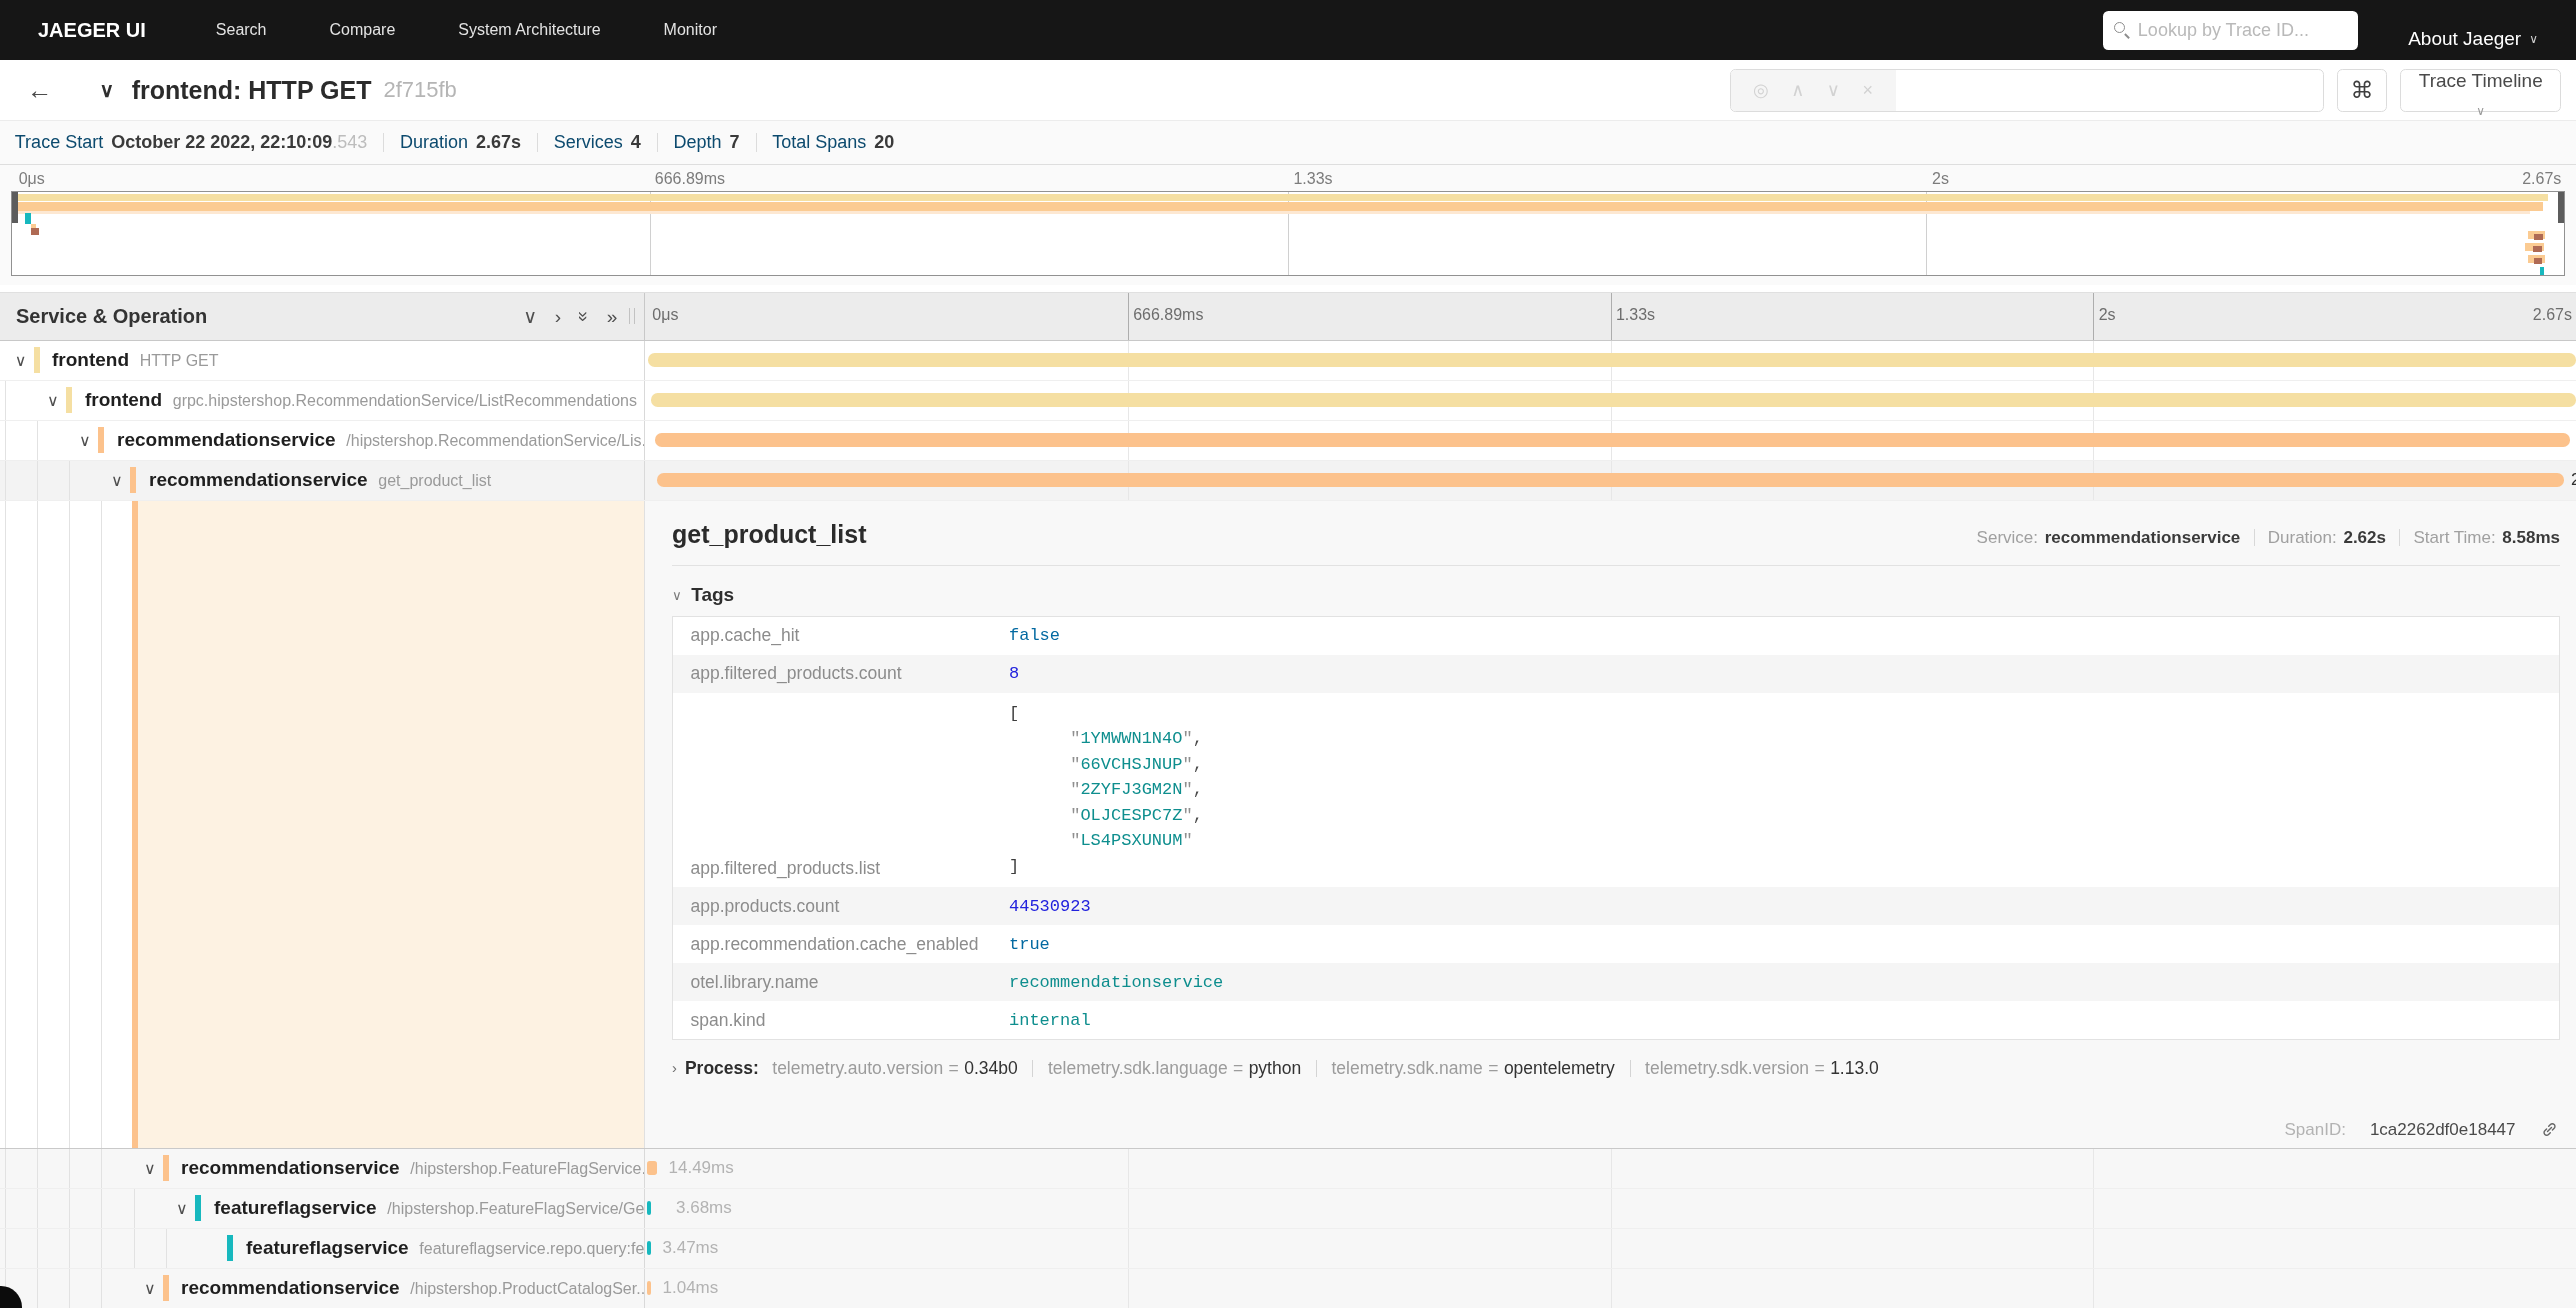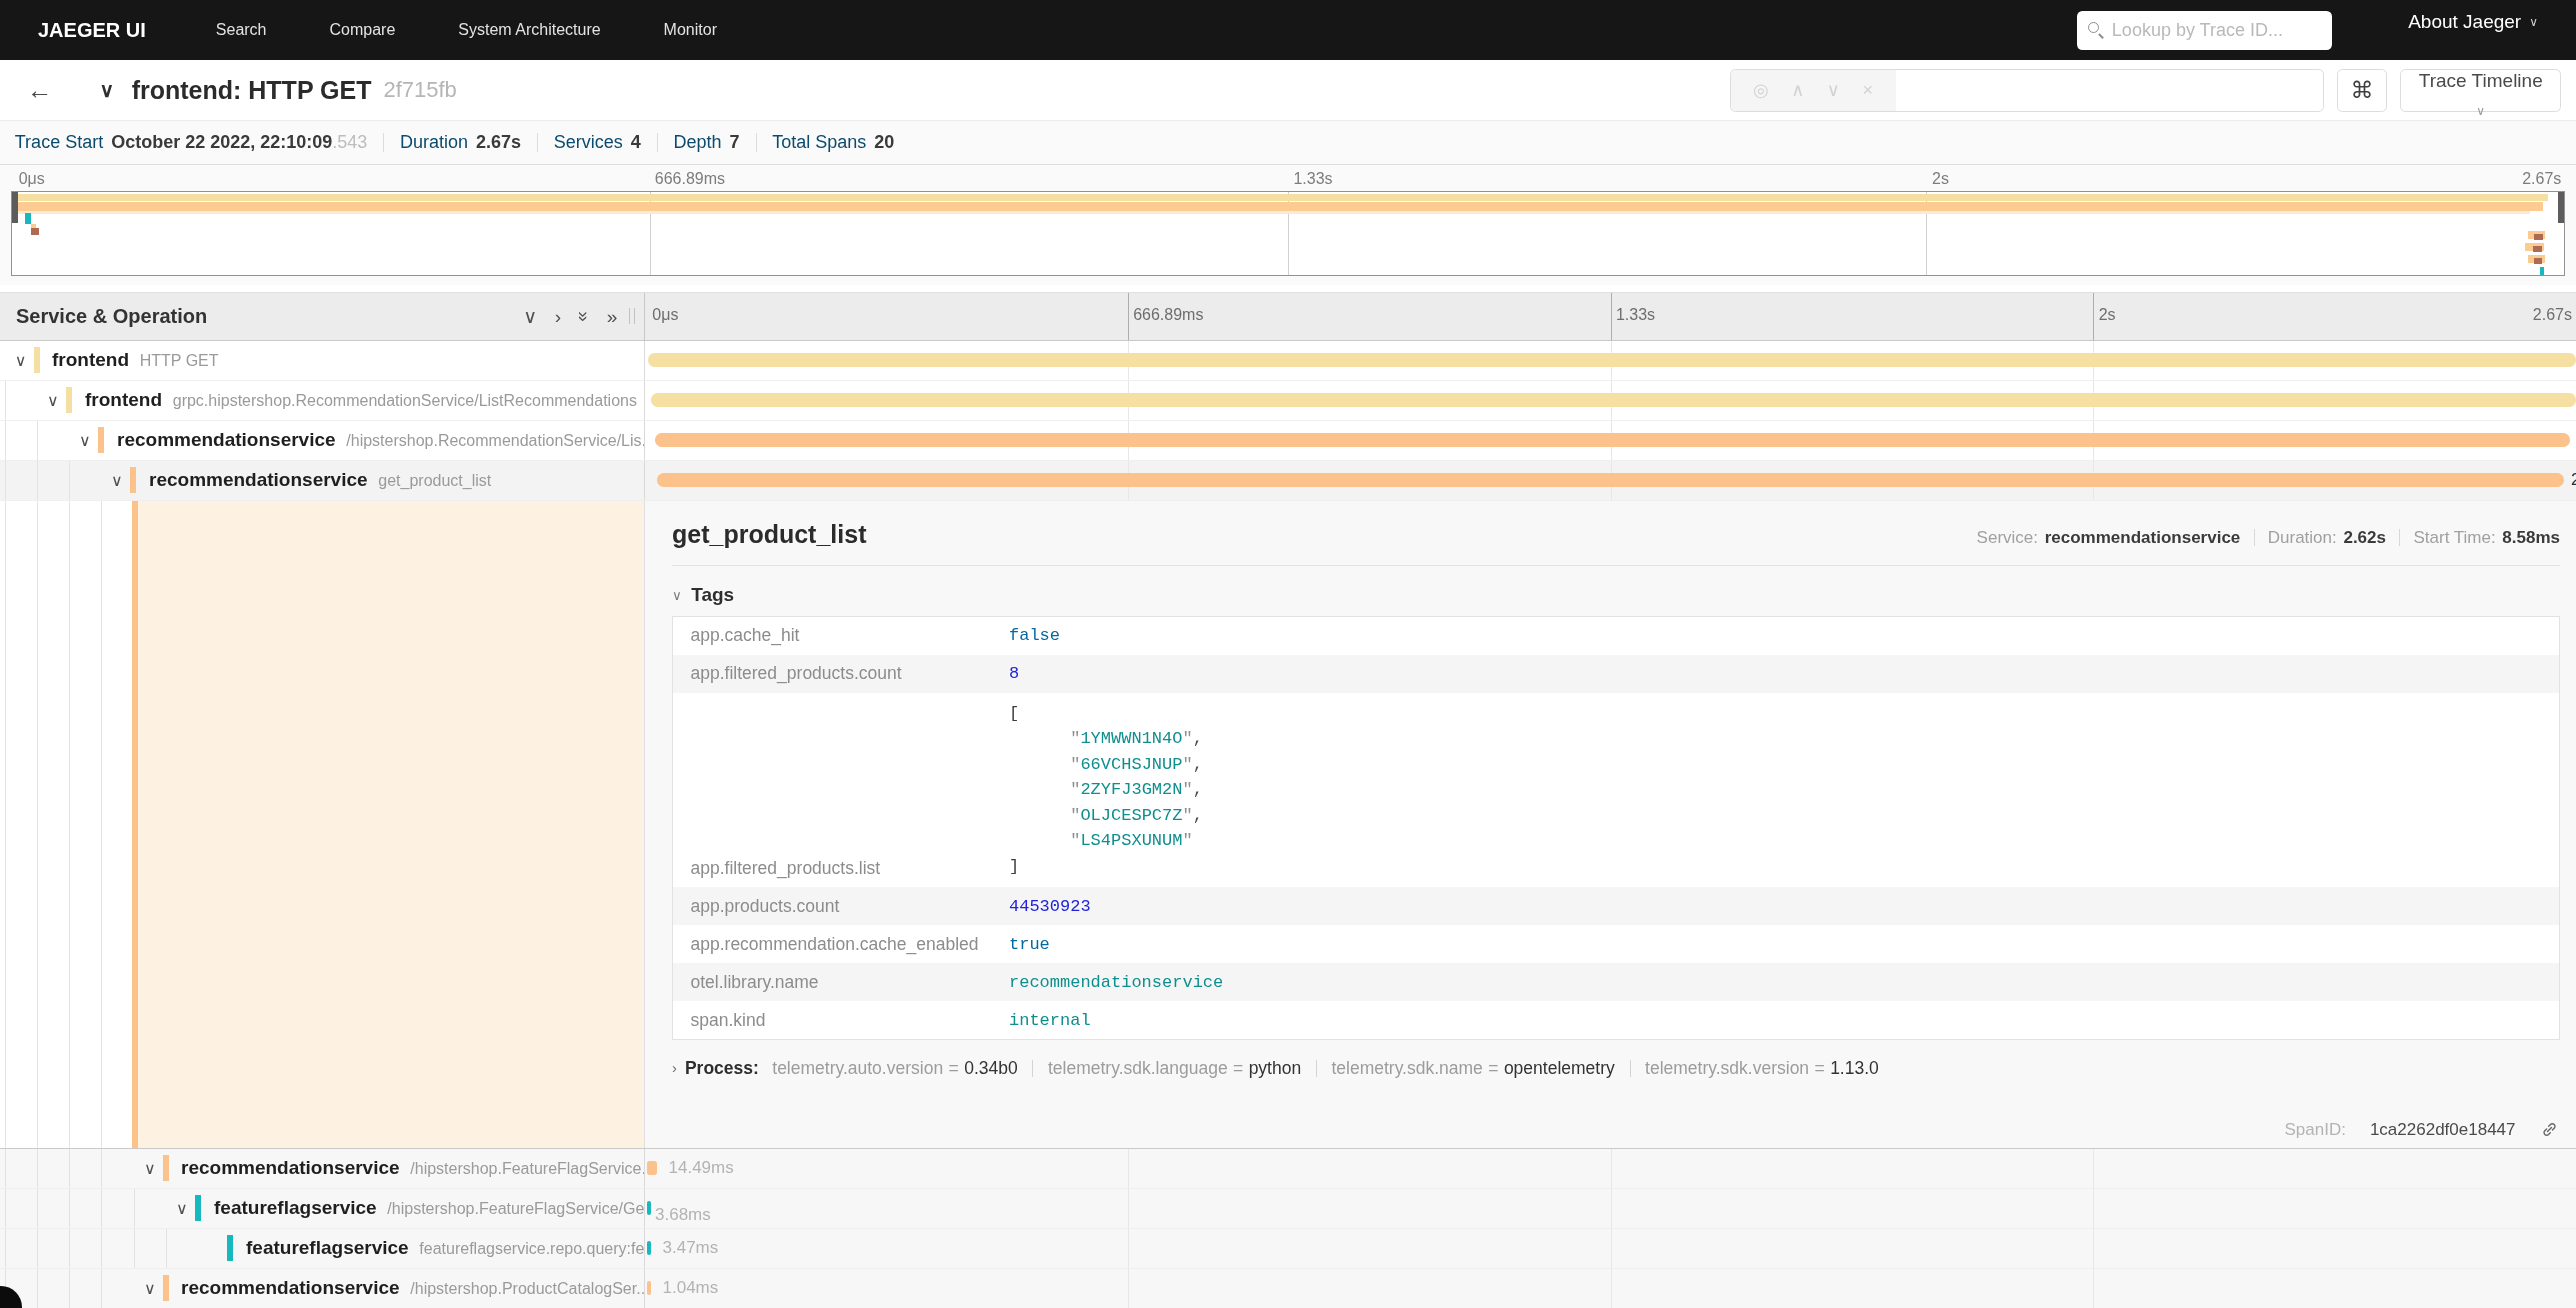--- a/index.html
+++ b/index.html
@@ -4,21 +4,21 @@
 <style>
   * { margin:0; padding:0; box-sizing:border-box; }
   html,body { background:#fff; }
   body { font-family:"Liberation Sans", sans-serif; }
   #app { position:relative; width:2576px; height:1308px; overflow:hidden; background:#fff; }
 
   
   .nav { height:60px; background:#161616; display:flex; align-items:center; padding:0 38px 0 38px; }
   .nav-brand { color:#fff; font-weight:700; font-size:20px; margin-right:70px; }
   .nav-item { color:#e3e3e3; font-size:16px; margin-right:63px; cursor:pointer; }
-  .nav-right { margin-left:auto; display:flex; align-items:flex-start; gap:76px; }
+  .nav-right { margin-left:auto; display:flex; align-items:flex-end; gap:50px; }
   .nav-search { width:255px; height:39px; background:#fff; border-radius:5.4px; display:flex; align-items:center; padding:0 10.7px; gap:8px; }
   .mag { position:relative; width:16px; height:16px; flex:none; }
   .mag .lens { position:absolute; left:0; top:0; width:11.4px; height:11.4px; border:1.7px solid #8d8d8d; border-radius:50%; }
   .mag .tail { position:absolute; left:10.7px; top:10.7px; width:6px; height:1.7px; background:#8d8d8d; transform:rotate(45deg); transform-origin:left center;}
   .nav-search input { border:0; outline:0; font-size:18px; color:#555; width:100%; font-family:"Liberation Sans",sans-serif;}
   .nav-search input::placeholder { color:#b9b9b9; }
   .nav-about { color:#fff; font-size:19px; display:flex; align-items:center; gap:8px; cursor:pointer;}
   .nav-about .chev { font-size:12px; color:#cfcfcf; }
 
   
@@ -445,21 +445,21 @@
           <div class="guide" style="left: 134px;"></div>
           <span class="row-chev" style="left: 176px;">∨</span>
           <div class="svc-bar" style="left: 195px; background: rgb(23, 184, 190);"></div>
           <span class="svc-name" style="left: 214px;">featureflagservice<span class="svc-op">/hipstershop.FeatureFlagService/Ge...</span></span>
         </div>
         <div class="time-cell">
           <div class="grid-l" style="left: 25%;"></div>
           <div class="grid-l" style="left: 50%;"></div>
           <div class="grid-l" style="left: 75%;"></div>
           <div class="span-bar" style="left: 2px; width: 4px; background: rgb(23, 184, 190); border-radius: 2.7px;"></div>
-          <span class="dur-label" style="left: 10px; margin-top: 7px;">3.68ms</span>
+          <span class="dur-label" style="left: 31px;">3.68ms</span>
         </div>
       </div>
       <div class="row tinted">
         <div class="name-cell">
           <div class="guide" style="left: 4.7px;"></div>
           <div class="guide" style="left: 37px;"></div>
           <div class="guide" style="left: 69px;"></div>
           <div class="guide" style="left: 101px;"></div>
           <div class="guide" style="left: 134px;"></div>
           <div class="guide" style="left: 166px;"></div>

